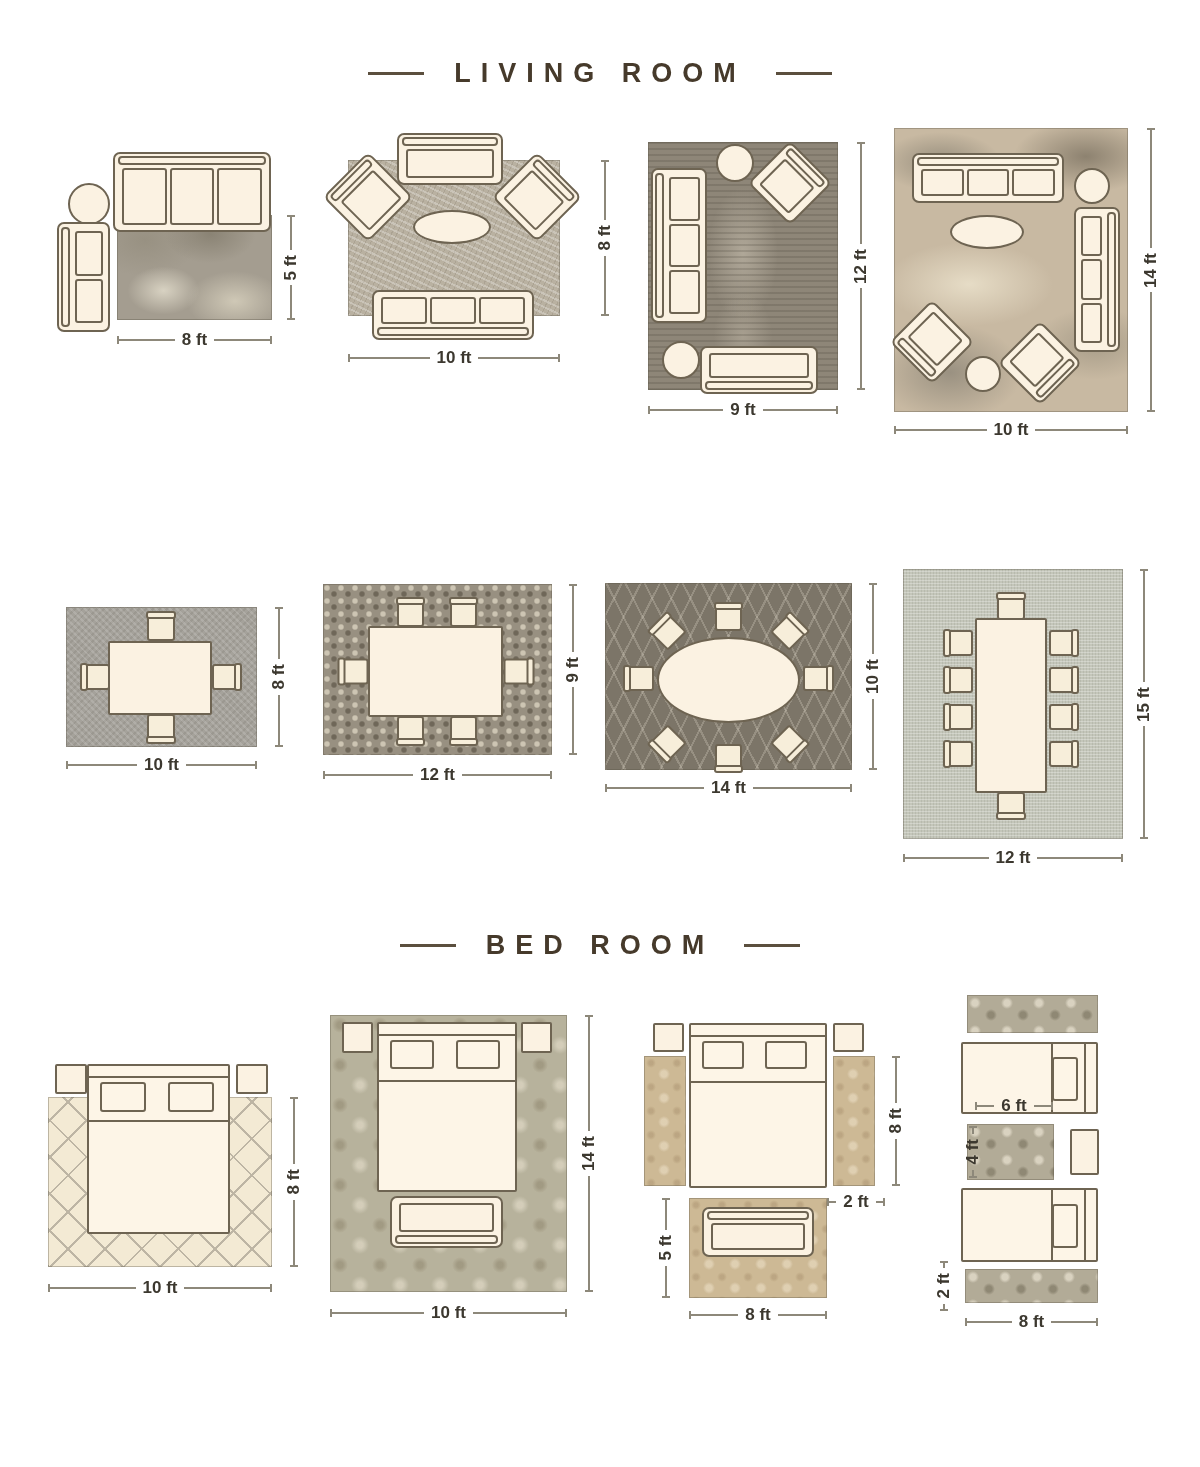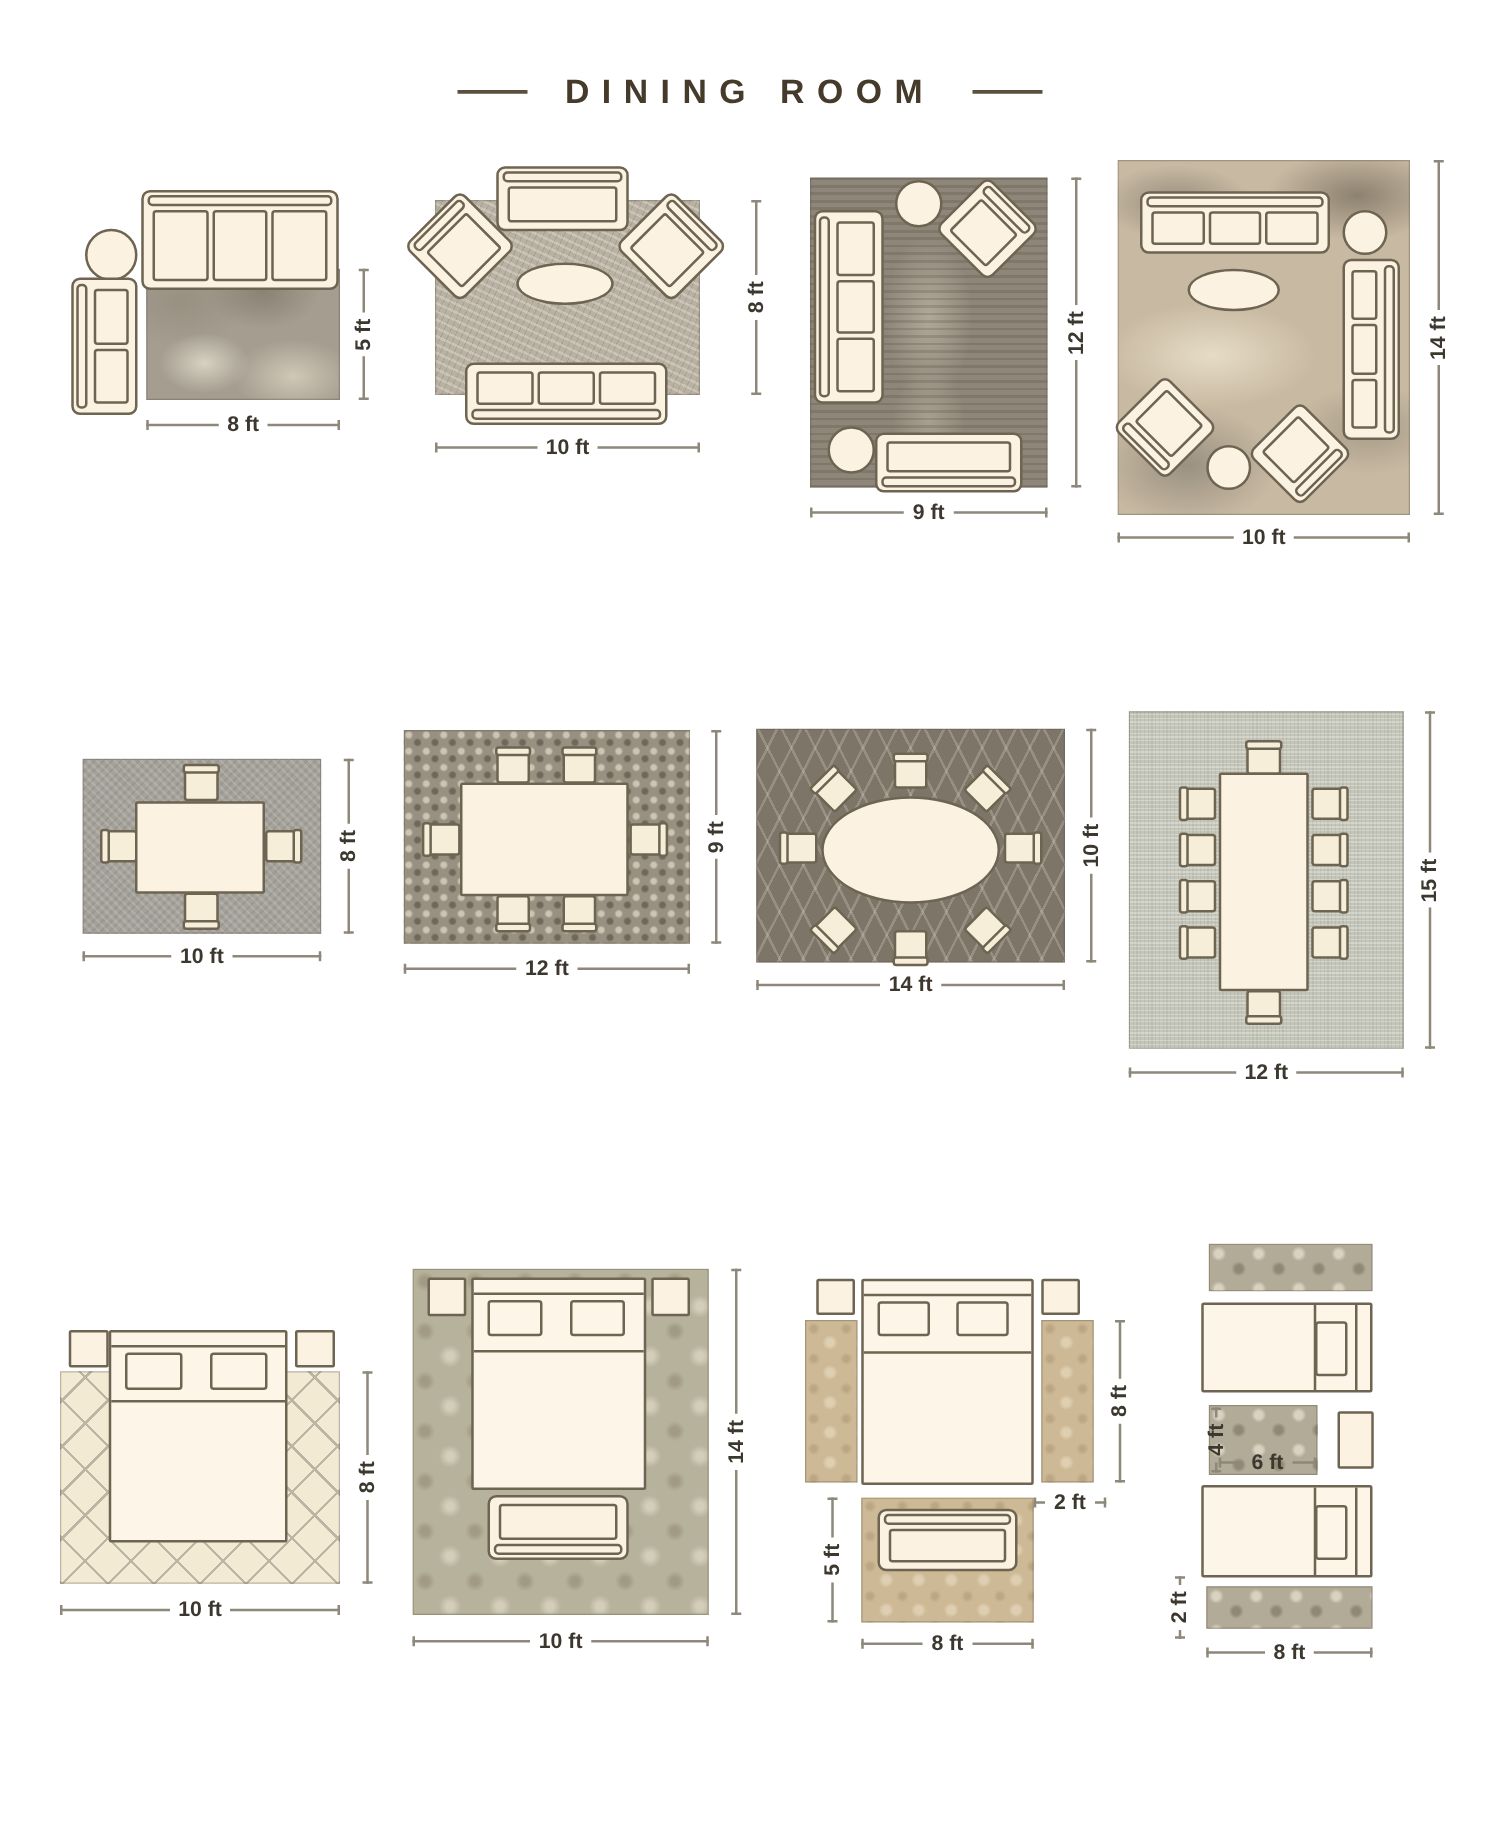--- a/index.html
+++ b/index.html
@@ -98,21 +98,21 @@
   .dim-v .ln.t::after{content:"";position:absolute;top:0;left:-3px;width:8px;height:2px;background:#8d887a;}
   .dim-v .ln.b::after{content:"";position:absolute;bottom:0;left:-3px;width:8px;height:2px;background:#8d887a;}
 </style>
 </head>
 <body>
 
 <div id="canvas">
 
   <div class="header" style="top:58px;">
     <i class="dash"></i>
-    <span>DINING ROOM</span>
+    <span>LIVING ROOM</span>
     <i class="dash"></i>
   </div>
 
   <div class="rug rugL1" style="left:117px;top:215px;width:155px;height:105px;"></div>
   <div class="furn sofa abs" style="left:113px;top:152px;width:158px;height:80px;">
       <b></b>
       <b></b>
       <b></b>
     </div>
   <div class="furn circle abs" style="left:68px;top:183px;width:42px;height:42px;"></div>
@@ -288,20 +288,25 @@
     <i class="ln l"></i>
       <span>12 ft</span>
       <i class="ln r"></i>
   </div>
   <div class="dim-v" style="left:1133px;top:569px;height:270px;">
     <i class="ln t"></i>
       <span>15 ft</span>
       <i class="ln b"></i>
   </div>
 
+  <div class="header" style="top:930px;">
+    <i class="dash"></i>
+    <span>BED ROOM</span>
+    <i class="dash"></i>
+  </div>
 
   <div class="rug rugB1" style="left:48px;top:1097px;width:224px;height:170px;"></div>
   <div class="furn abs" style="left:55px;top:1064px;width:32px;height:30px;border-radius:2px;"></div>
   <div class="furn abs" style="left:236px;top:1064px;width:32px;height:30px;border-radius:2px;"></div>
   <div class="bed" style="left:87px;top:1064px;width:143px;height:170px;">
     <i class="line-h" style="top:10px;"></i>
     <span class="pillow" style="left:11px;top:16px;width:46px;height:30px;"></span>
     <span class="pillow" style="left:79px;top:16px;width:46px;height:30px;"></span>
     <i class="line-h" style="top:54px;"></i>
   </div>
@@ -379,21 +384,21 @@
     <i class="line-v" style="left:88px;"></i>
     <i class="line-v" style="right:10px;"></i>
     <span class="pillow" style="right:18px;top:13px;width:26px;height:44px;"></span>
   </div>
   <div class="rug rugB4" style="left:967px;top:1124px;width:87px;height:56px;"></div>
   <div class="dim-v" style="left:962px;top:1126px;height:52px;">
     <i class="ln t"></i>
       <span>4 ft</span>
       <i class="ln b"></i>
   </div>
-  <div class="dim-h" style="left:975px;top:1160px;width:78px;">
+  <div class="dim-h" style="left:975px;top:1096px;width:78px;">
     <i class="ln l"></i>
       <span>6 ft</span>
       <i class="ln r"></i>
   </div>
   <div class="furn abs" style="left:1070px;top:1129px;width:29px;height:46px;border-radius:2px;"></div>
   <div class="bed" style="left:961px;top:1188px;width:137px;height:74px;">
     <i class="line-v" style="left:88px;"></i>
     <i class="line-v" style="right:10px;"></i>
     <span class="pillow" style="right:18px;top:14px;width:26px;height:44px;"></span>
   </div>

